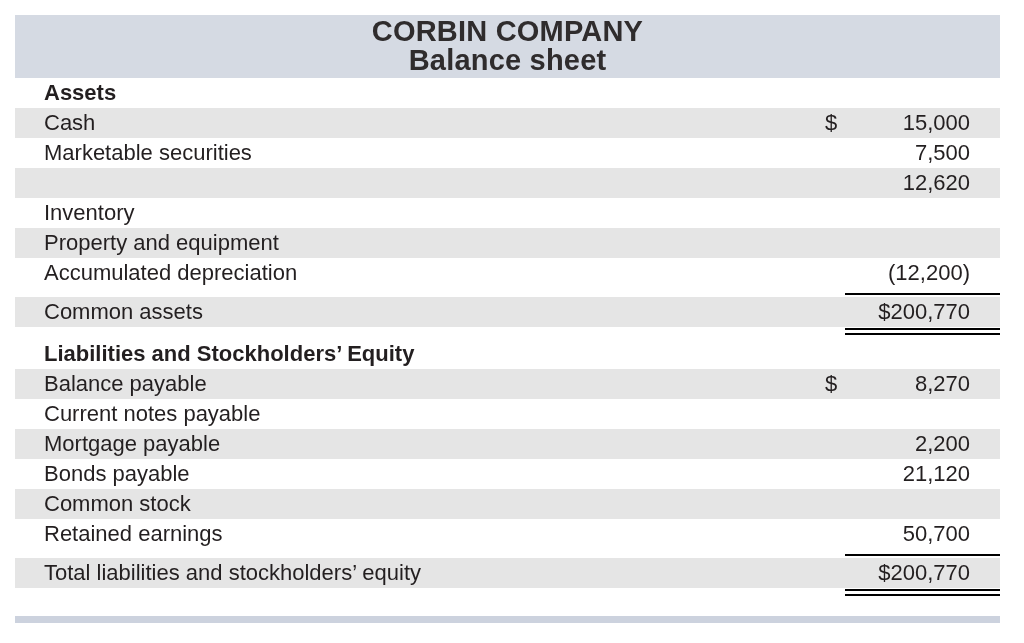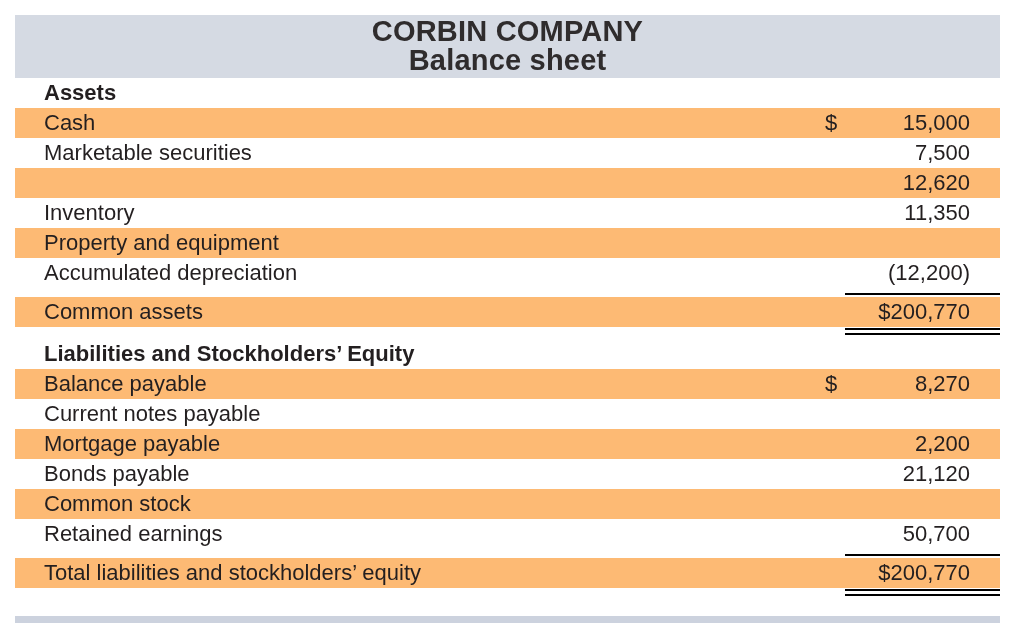--- a/index.html
+++ b/index.html
@@ -53,21 +53,21 @@
     width: 985px;
   }
 
   .row {
     position: relative;
     height: 30px;
     display: flex;
     align-items: center;
     box-sizing: border-box;
   }
-  .row.shaded { background: #fdba74; }
+  .row.shaded { background: #e5e5e5; }
   .row.plain  { background: #ffffff; }
 
   .row .label {
     padding-left: 29px;
     font-size: 22px;
     line-height: 26px;
     white-space: nowrap;
     color: #231f20;
   }
   .row .label.bold {
@@ -181,24 +181,20 @@
 
     <div class="row shaded">
       <div class="amount-cell">
         <span class="currency"></span>
         <span>12,620</span>
       </div>
     </div>
 
     <div class="row plain">
       <div class="label">Inventory</div>
-      <div class="amount-cell">
-        <span class="currency"></span>
-        <span>11,350</span>
-      </div>
     </div>
 
     <div class="row shaded">
       <div class="label">Property and equipment</div>
     </div>
 
     <div class="row plain">
       <div class="label">Accumulated depreciation</div>
       <div class="amount-cell">
         <span class="currency"></span>

